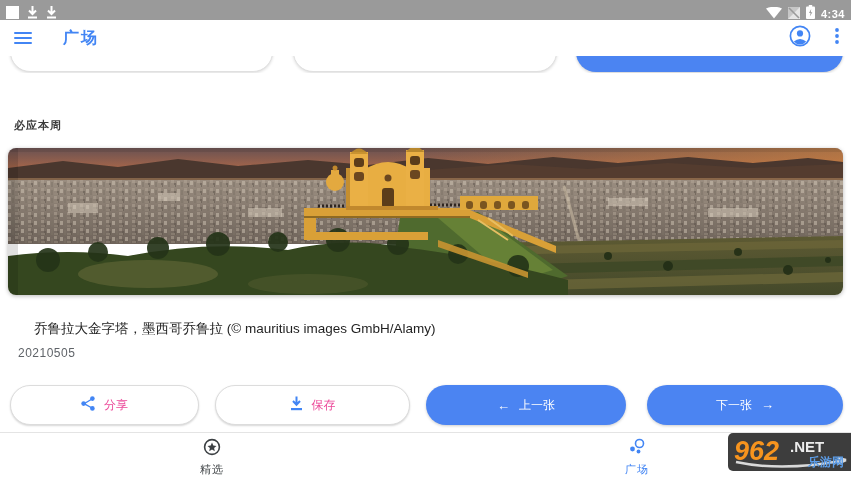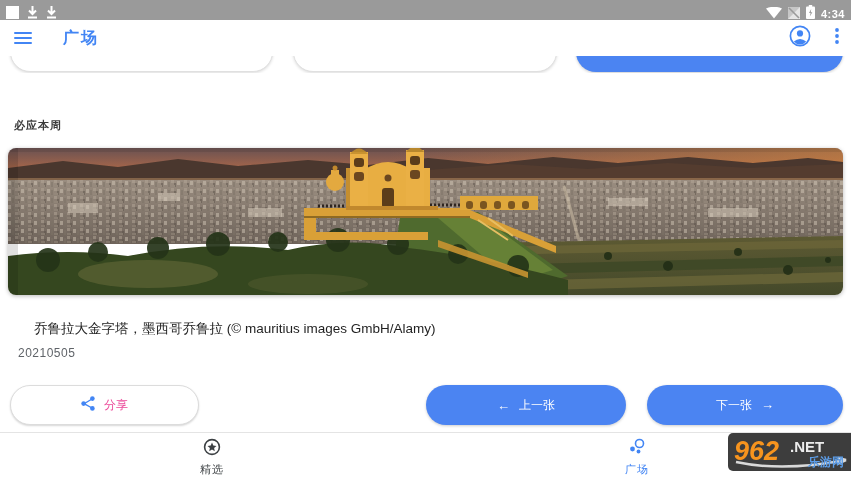--- a/index.html
+++ b/index.html
@@ -275,20 +275,29 @@
       <svg width="14" height="15" viewBox="0 0 14 15">
         <path d="M11 3 L3.5 7.5 M3.5 7.8 L11 12" stroke="#4285F4" stroke-width="1.4" fill="none"></path>
         <circle cx="11.4" cy="2.6" r="2.3" fill="#4285F4"></circle>
           <circle cx="2.6" cy="7.6" r="2.3" fill="#4285F4"></circle>
           <circle cx="11.4" cy="12.4" r="2.3" fill="#4285F4"></circle>
       </svg>
     </span>
     <span>分享</span>
   </div>
 
+  <div class="btn white btn-save">
+    <span>
+      <svg width="13" height="15" viewBox="0 0 13 15">
+        <path d="M6.5 0.5 v7.5 M3 5 L6.5 8.8 L10 5" stroke="#4285F4" stroke-width="2" fill="none"></path>
+        <rect x="1" y="12" width="11" height="2.2" fill="#4285F4"></rect>
+      </svg>
+    </span>
+    <span>保存</span>
+  </div>
 
   <div class="btn blue btn-prev">
     <span class="arrow">←</span>
     <span>上一张</span>
   </div>
 
   <div class="btn blue btn-next">
     <span>下一张</span>
     <span class="arrow">→</span>
   </div>

